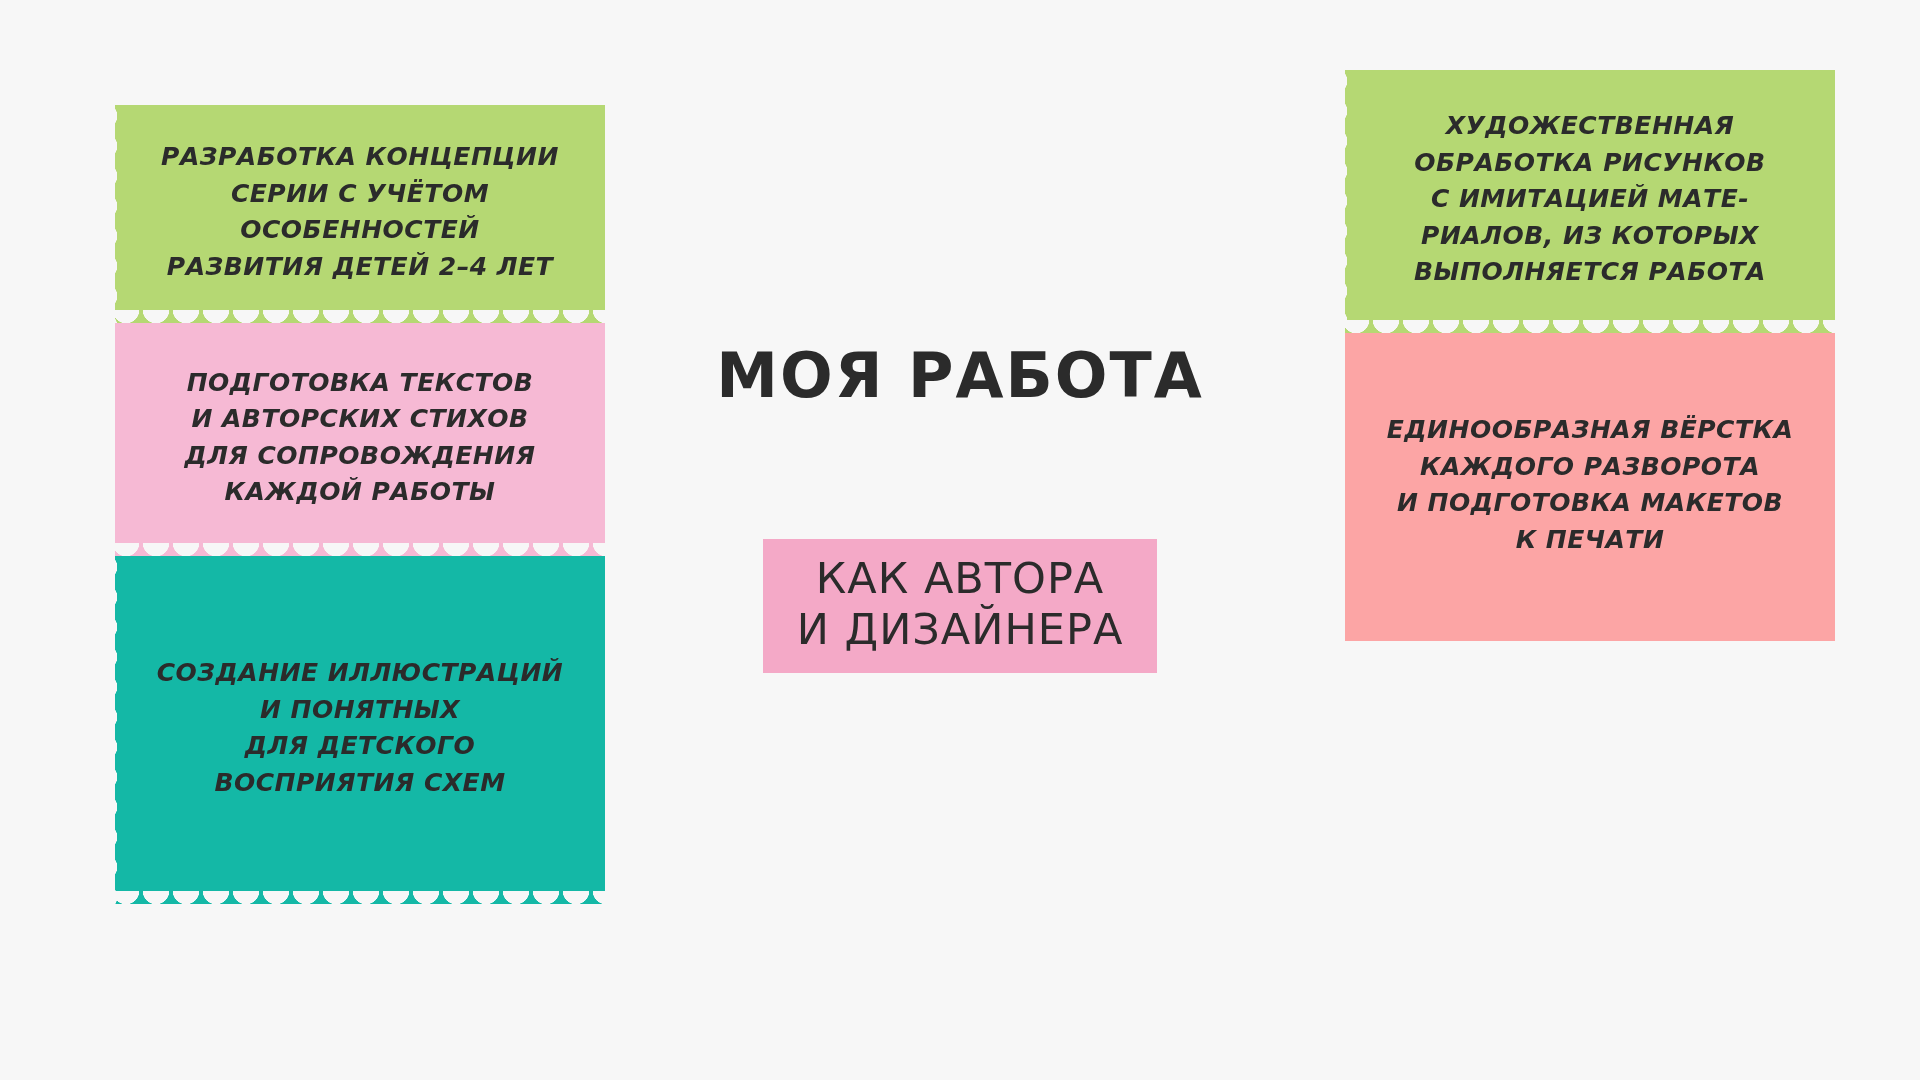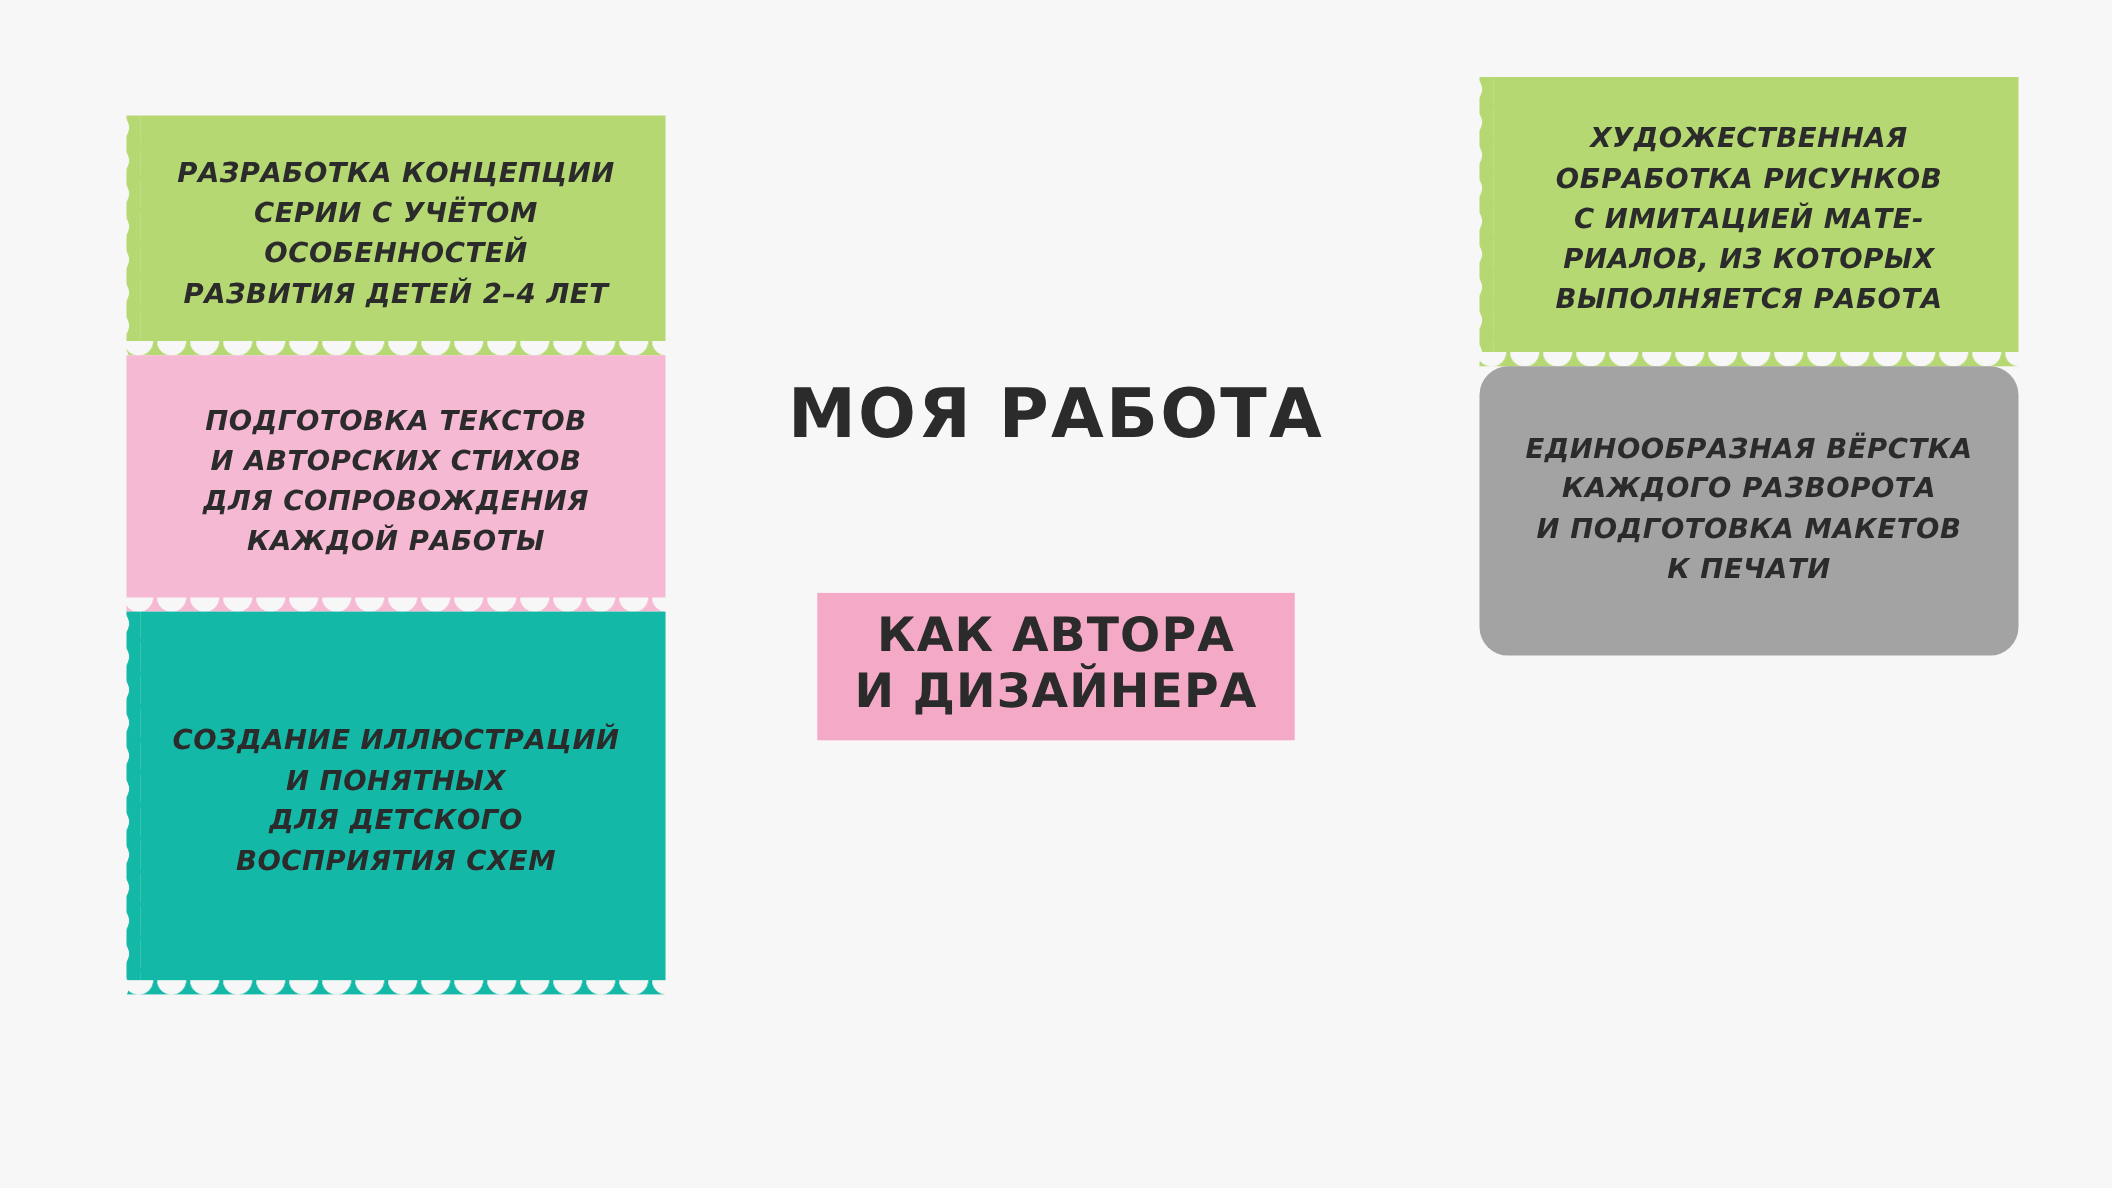--- a/index.html
+++ b/index.html
@@ -101,21 +101,21 @@
     line-height: 1.05;
     margin: 13px;
   }
   .subline-box {
     margin-top: 118px;
     padding: 14px 34px 18px 34px;
     display: inline-block;
   }
   .subline {
     font-family: "DejaVu Sans", sans-serif;
-    font-weight: bold;
+    font-weight: normal;
     font-size: 43px;
     letter-spacing: 1px;
     line-height: 1.18;
     color: #2b2b2b;
     text-transform: uppercase;
     text-align: center;
     white-space: pre-line;
     margin: 0;
   }
 </style>
@@ -162,21 +162,21 @@
 
 
     <div class="card torn-bottom torn-left" style="background:#b5d873; height:263px;">
       <div class="card-text">ХУДОЖЕСТВЕННАЯ
 ОБРАБОТКА РИСУНКОВ
 С ИМИТАЦИЕЙ МАТЕ-
 РИАЛОВ, ИЗ КОТОРЫХ
 ВЫПОЛНЯЕТСЯ РАБОТА</div>
     </div>
 
-    <div class="card" style="background:#a3a3a3; height:263px;border-radius:26px;">
+    <div class="card" style="background:#fca5a5; height:308px;">
       <div class="card-text">ЕДИНООБРАЗНАЯ ВЁРСТКА
 КАЖДОГО РАЗВОРОТА
 И ПОДГОТОВКА МАКЕТОВ
 К ПЕЧАТИ</div>
     </div>
 
   </div>
 
 </div>
 

